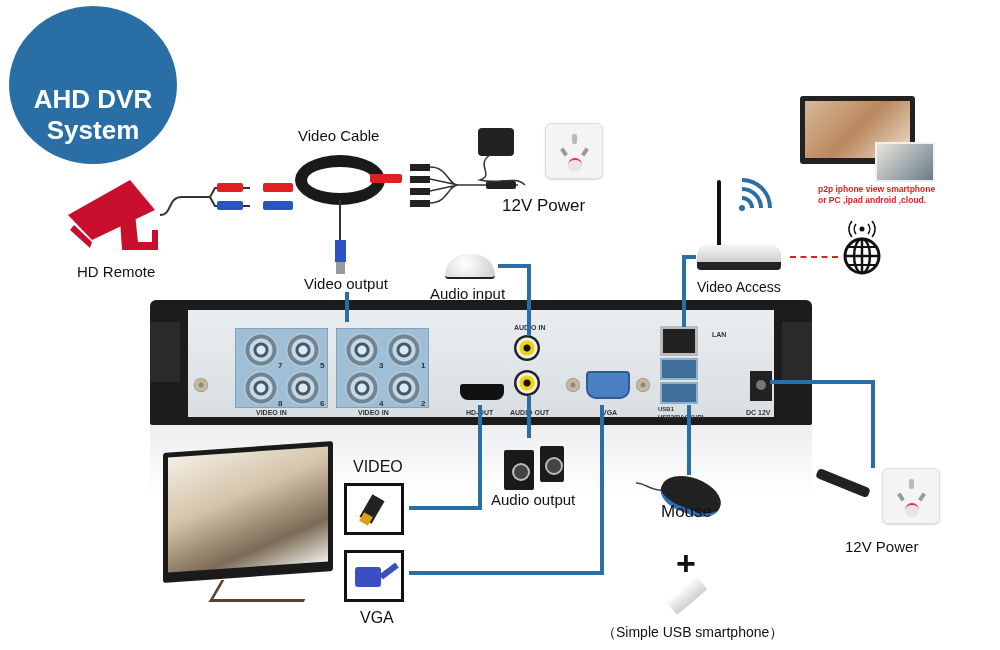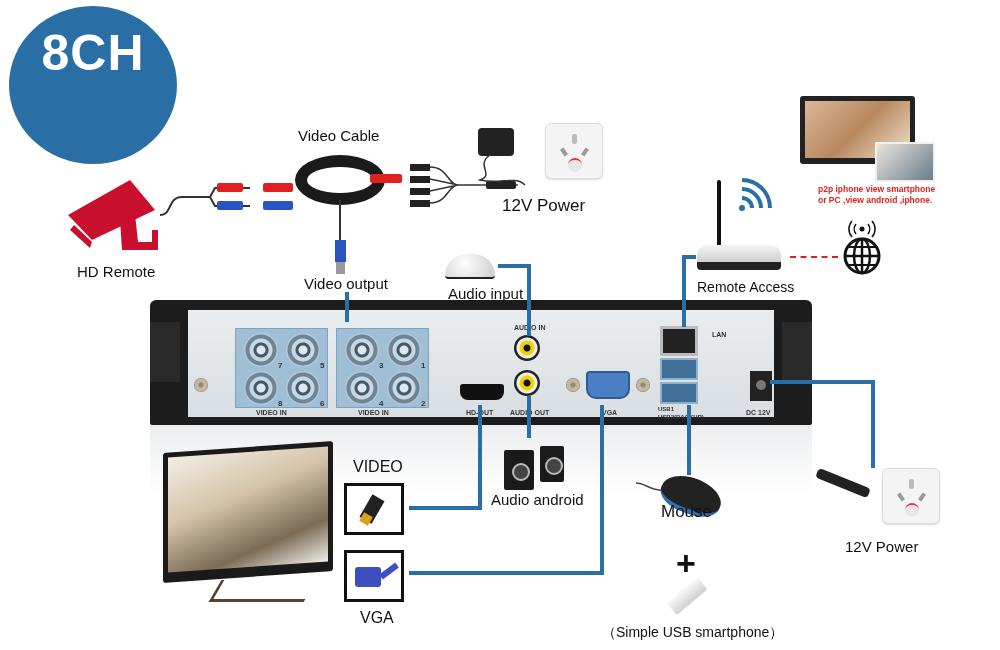--- a/index.html
+++ b/index.html
@@ -64,21 +64,22 @@
   .plus { left: 676px; top: 548px; font-size: 34px; font-weight: bold; line-height: 30px; }
   .adapter { left: 478px; top: 128px; width: 36px; height: 28px; background: #222; border-radius: 4px; }
   .dc-cable { left: 815px; top: 478px; width: 56px; height: 10px; background: #222; transform: rotate(22deg); border-radius: 4px; }
   .globe-icon { left: 838px; top: 220px; width: 48px; height: 60px; }
   .wifi-icon { left: 734px; top: 176px; width: 40px; height: 40px; }
 </style>
 </head>
 <body>
 
 <div class="abs badge">
-  <div class="b1">8CH</div>
+  <div class="b2">AHD DVR</div>
+  <div class="b3">System</div>
 </div>
 
 <svg class="abs camera-icon" viewBox="0 0 110 85">
   <polygon points="8,45 70,10 95,40 32,70" fill="#c8102e"></polygon>
   <polygon points="14,55 32,72 30,78 10,60" fill="#c8102e"></polygon>
   <polygon points="60,50 75,44 78,72 92,72 92,60 98,60 98,80 62,80" fill="#c8102e"></polygon>
 </svg>
 <div class="lbl" style="left:77px; top:263px;">HD Remote</div>
 
 <svg class="abs" style="left:155px; top:170px; width:150px; height:75px;" viewBox="0 0 150 75">
@@ -116,40 +117,40 @@
   <div class="o1"></div>
     <div class="o2"></div>
     <div class="o3"></div>
     <div class="o4"></div>
 </div>
 <div class="lbl lbl-lg" style="left:502px; top:196px;">12V Power</div>
 
 <div class="lbl" style="left:304px; top:275px;">Video output</div>
 
 <div class="abs dome-mic"></div>
-<div class="lbl" style="left:448px; top:285px;">Audio input</div>
+<div class="lbl" style="left:430px; top:285px;">Audio input</div>
 
 <div class="abs monitor-pc">
     <div class="scr"></div>
   </div>
 <div class="abs phone-img"></div>
 <div class="abs p2p-text">
   <div>p2p iphone view smartphone</div>
-  <div>or PC ,view android ,iphone.</div>
+  <div>or PC ,ipad android ,cloud.</div>
 </div>
 
 <div class="abs antenna"></div>
 <svg class="abs wifi-icon" viewBox="0 0 40 40">
   <circle cx="8" cy="32" r="3" fill="#2a6ea6"></circle>
   <path d="M8,22 A10,10 0 0 1 18,32" stroke="#2a6ea6" stroke-width="4" fill="none"></path>
   <path d="M8,13 A19,19 0 0 1 27,32" stroke="#2a6ea6" stroke-width="4" fill="none"></path>
   <path d="M8,4 A28,28 0 0 1 36,32" stroke="#2a6ea6" stroke-width="4" fill="none"></path>
 </svg>
 <div class="abs router"></div>
-<div class="lbl" style="left:697px; top:279px; font-size:14px;">Remote Access</div>
+<div class="lbl" style="left:697px; top:279px; font-size:14px;">Video Access</div>
 <div class="dash-red" style="left:790px; top:256px; width:48px;"></div>
 <svg class="abs globe-icon" viewBox="0 0 48 60">
   <circle cx="24" cy="36" r="17" stroke="#111" stroke-width="3" fill="none"></circle>
   <ellipse cx="24" cy="36" rx="8" ry="17" stroke="#111" stroke-width="2.5" fill="none"></ellipse>
   <line x1="7" y1="36" x2="41" y2="36" stroke="#111" stroke-width="2.5"></line>
   <line x1="10" y1="27" x2="38" y2="27" stroke="#111" stroke-width="2"></line>
   <line x1="10" y1="45" x2="38" y2="45" stroke="#111" stroke-width="2"></line>
   <line x1="24" y1="19" x2="24" y2="53" stroke="#111" stroke-width="2.5"></line>
   <circle cx="24" cy="9" r="2.5" fill="#111"></circle>
   <path d="M18,4 A8,8 0 0 0 18,14 M30,4 A8,8 0 0 1 30,14 M14,1 A12,12 0 0 0 14,17 M34,1 A12,12 0 0 1 34,17" stroke="#111" stroke-width="1.5" fill="none"></path>
@@ -225,21 +226,21 @@
 <div class="boxed" style="left:344px; top:550px;">
   <svg viewBox="0 0 54 46" width="54" height="46">
       <rect x="8" y="14" width="26" height="20" rx="3" fill="#3b4fc0"></rect>
       <path d="M34,24 L50,12" stroke="#3b4fc0" stroke-width="6"></path>
     </svg>
 </div>
 <div class="lbl" style="left:360px; top:609px; font-size:16px;">VGA</div>
 
 <div class="speaker" style="left:504px; top:450px; width:30px; height:40px;"></div>
 <div class="speaker" style="left:540px; top:446px; width:24px; height:36px;"></div>
-<div class="lbl" style="left:491px; top:491px;">Audio android</div>
+<div class="lbl" style="left:491px; top:491px;">Audio output</div>
 
 <svg class="abs" style="left:636px; top:480px; width:30px; height:20px;" viewBox="0 0 30 20">
     <path d="M0,3 C10,3 15,12 30,10" stroke="#444" stroke-width="1.5" fill="none"></path>
   </svg>
 <div class="abs mouse"></div>
 <div class="lbl lbl-lg" style="left:661px; top:502px;">Mouse</div>
 <div class="abs plus">+</div>
 <div class="abs usb-stick"></div>
 <div class="lbl" style="left:602px; top:624px; font-size:14px;">（Simple USB smartphone）</div>
 

